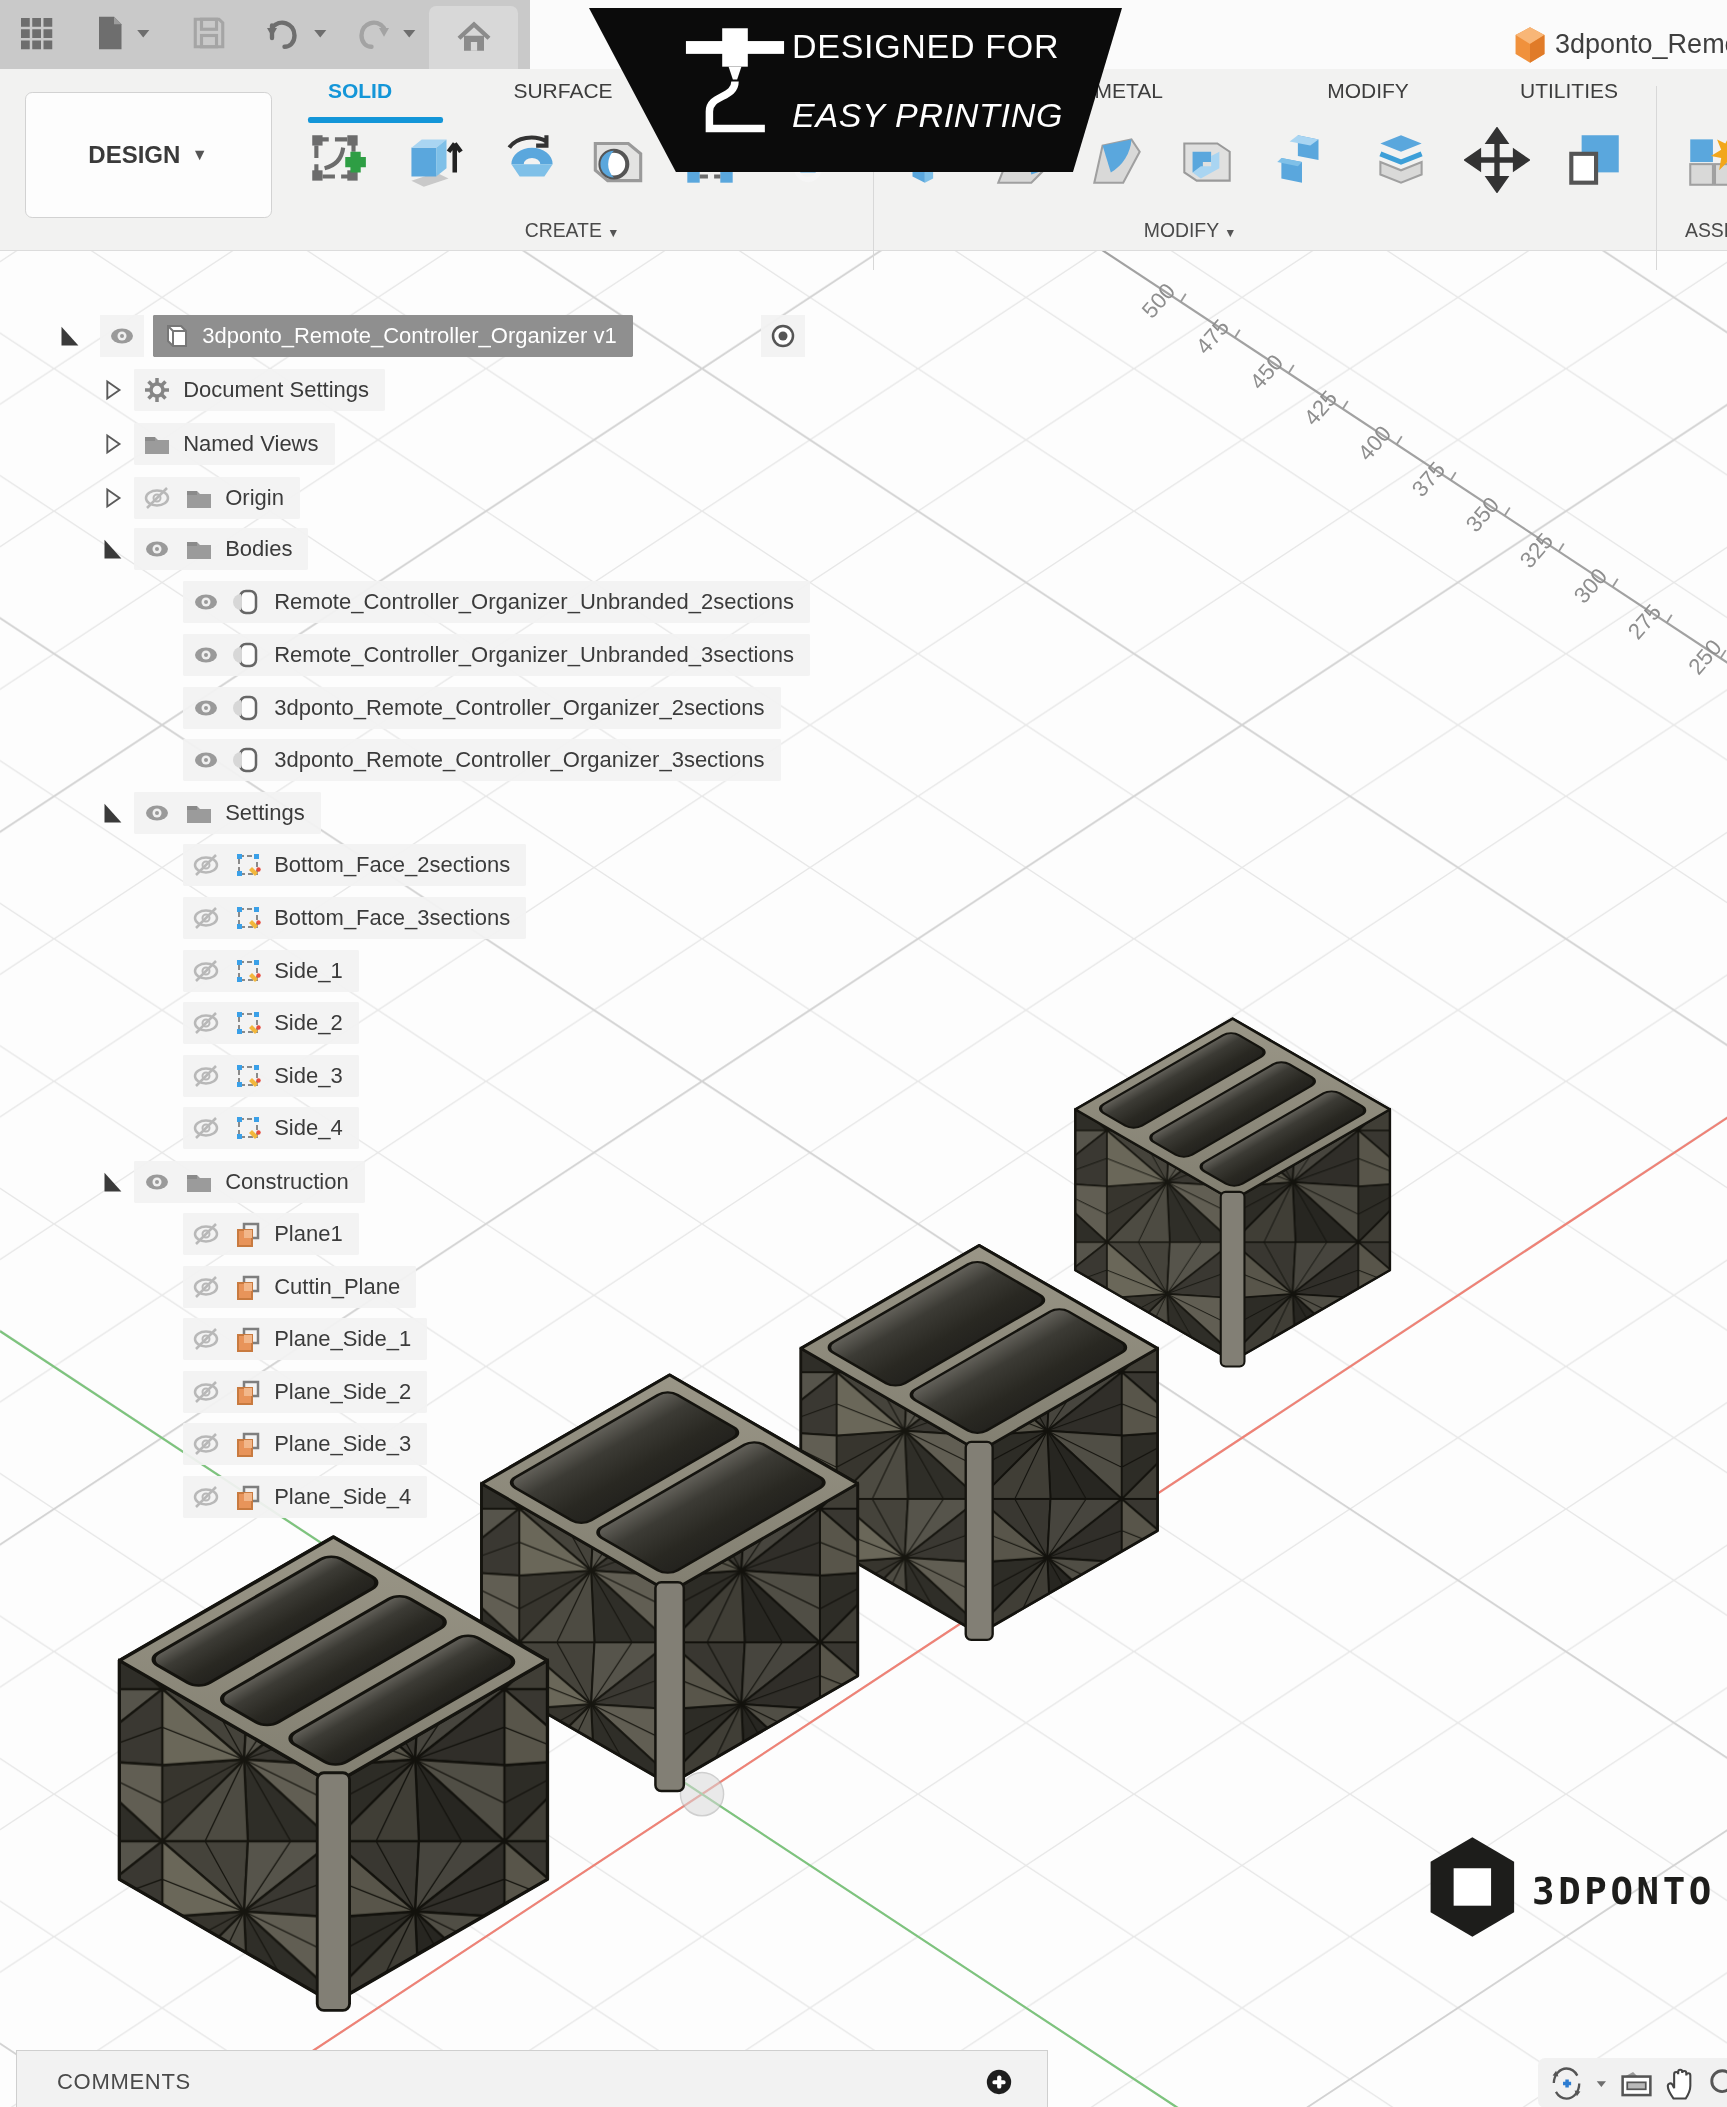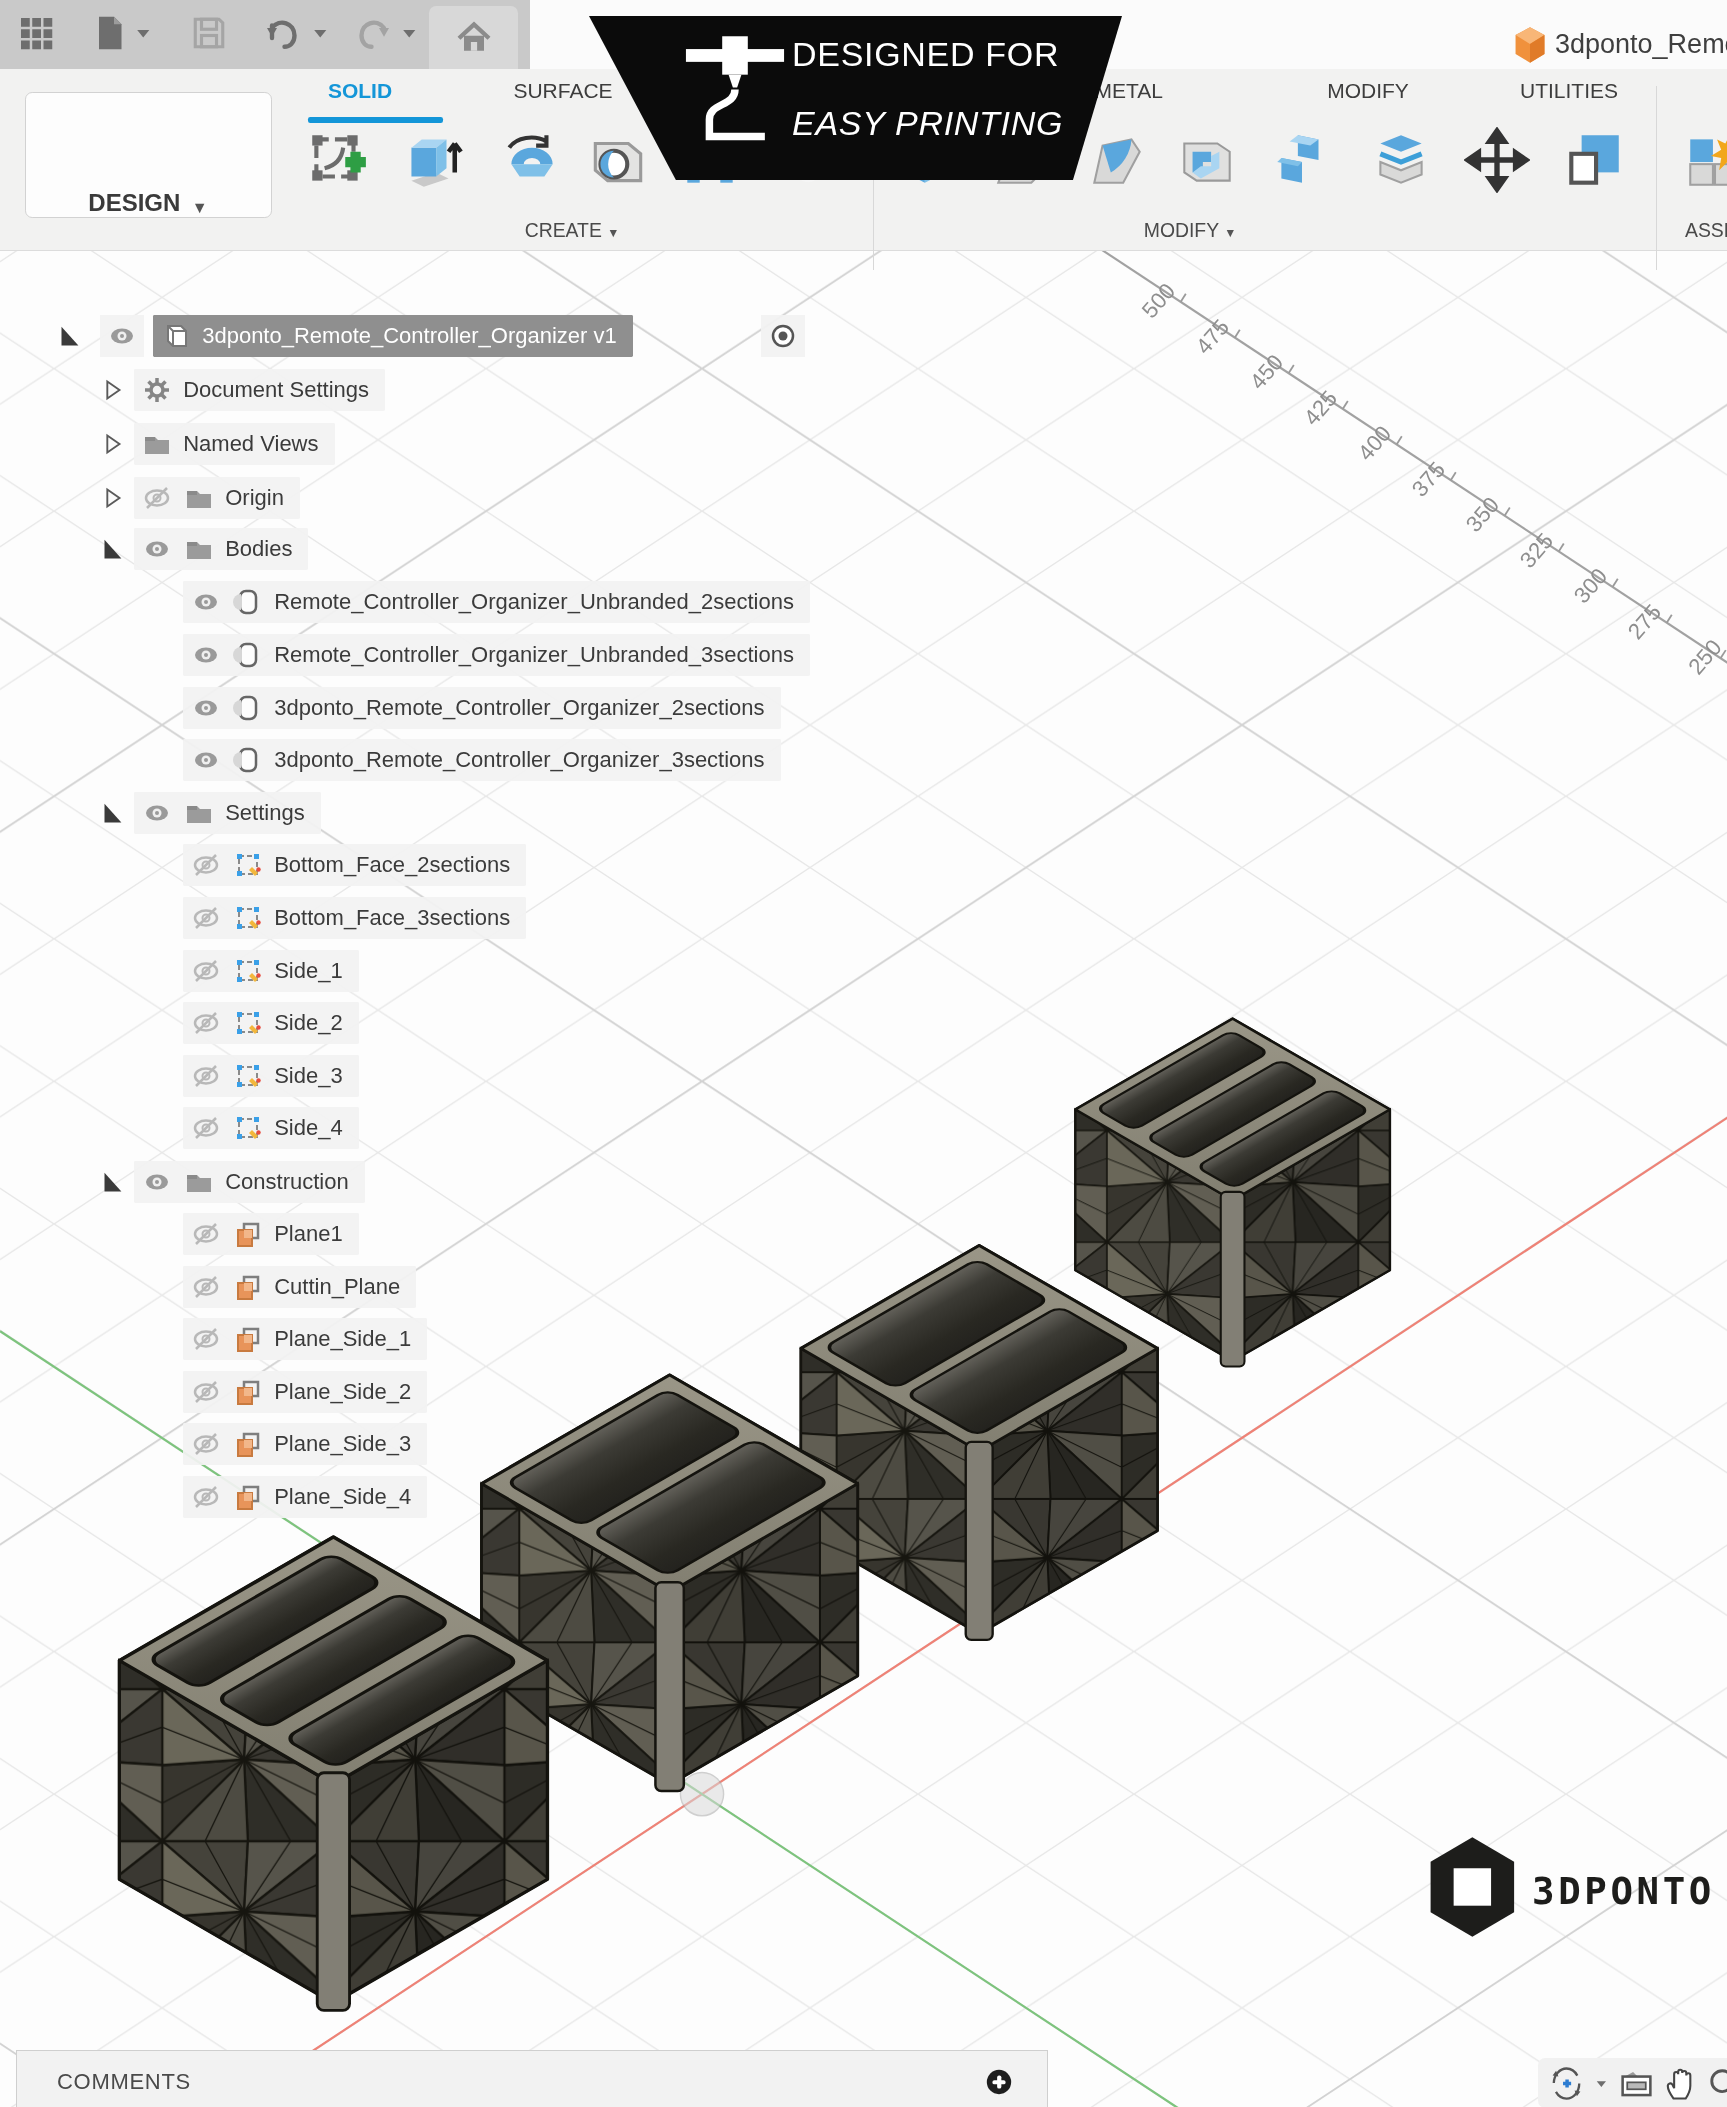--- a/index.html
+++ b/index.html
@@ -14,34 +14,34 @@
   .hico{position:absolute;top:13px;width:40px;height:40px;}
   #home-tab{position:absolute;left:429px;top:5.8px;width:89px;height:63px;background:#d8d8d8;
             border-radius:7.2px 7.2px 0 0;z-index:7;}
   #home-tab svg{position:absolute;left:24.5px;top:11.5px;width:40px;height:40px;}
   #doc-title{position:absolute;left:1555px;top:29px;font-size:27px;color:#3f3f3f;white-space:nowrap;z-index:7;}
   #doc-cube{position:absolute;left:1512px;top:24.5px;width:36px;height:40px;z-index:7;}
   
   #ribbon{position:absolute;left:0;top:69px;width:1728px;height:181px;background:#f2f2f1;
           border-bottom:1.4px solid #dcdcdc;z-index:5;}
   #design-btn{position:absolute;left:24.5px;top:23px;width:245px;height:124px;background:#fdfdfd;
-              border:1.4px solid #d2d2d2;border-radius:7.2px;display:flex;align-items:flex-end;justify-content:center;
+              border:1.4px solid #d2d2d2;border-radius:7.2px;display:flex;align-items:center;justify-content:center;
               font-size:24px;font-weight:bold;color:#3a3a3a;gap:11.5px;}
   #design-btn .caret{font-size:16px;color:#555;}
   .rtab{position:absolute;top:10px;height:32px;font-size:21px;color:#3d3d3d;white-space:nowrap;
         transform:translateX(-50%);}
   .rtab.active{color:#1496d8;font-weight:bold;}
   #tab-underline{position:absolute;left:308px;top:48px;width:135px;height:5.8px;background:#1496d8;border-radius:2.2px;}
   .ricon{position:absolute;top:58px;width:66px;height:66px;}
   .rsep{position:absolute;top:17.3px;width:1.4px;height:184px;background:#d8d8d8;}
   .rgrp{position:absolute;top:150px;font-size:19.4px;color:#4a4a4a;transform:translateX(-50%);white-space:nowrap;}
   .rgrp .caret{font-size:12.2px;color:#555;}
   #grp-assemble{transform:none;}
   
-  #banner{position:absolute;left:589px;top:16px;width:533px;height:164px;background:#0b0b0b;z-index:10;
+  #banner{position:absolute;left:589px;top:8px;width:533px;height:164px;background:#0b0b0b;z-index:10;
           clip-path:polygon(0 0,100% 0,90.8% 100%,16.3% 100%);}
   #banner .b-txt{position:absolute;left:203px;color:#fff;font-size:34px;letter-spacing:0.7px;white-space:nowrap;}
   #b-line1{top:18.7px;} #b-line2{top:88px;font-style:italic;}
   #printer-ico{position:absolute;left:92px;top:16px;width:108px;height:128px;}
   
   #browser-hdr{position:absolute;left:16px;top:262px;width:1002px;height:45px;background:#f0f0f0;
                border:1.4px solid #c6c6c6;z-index:4;display:flex;align-items:center;}
   #browser-hdr .ttl{font-size:21.6px;color:#4c4c4c;letter-spacing:1.4px;margin-left:17.3px;}
   #browser-collapse{width:29px;height:29px;margin-left:20px;}
   #browser-min{position:absolute;right:26px;width:32px;height:32px;}

